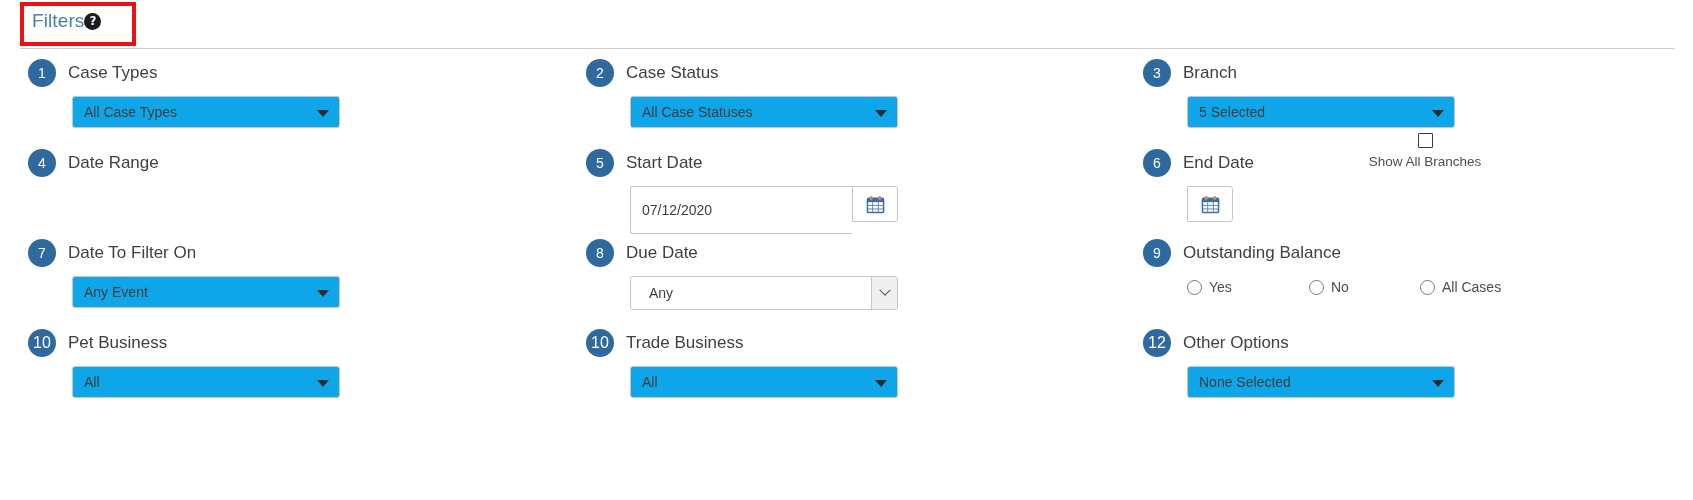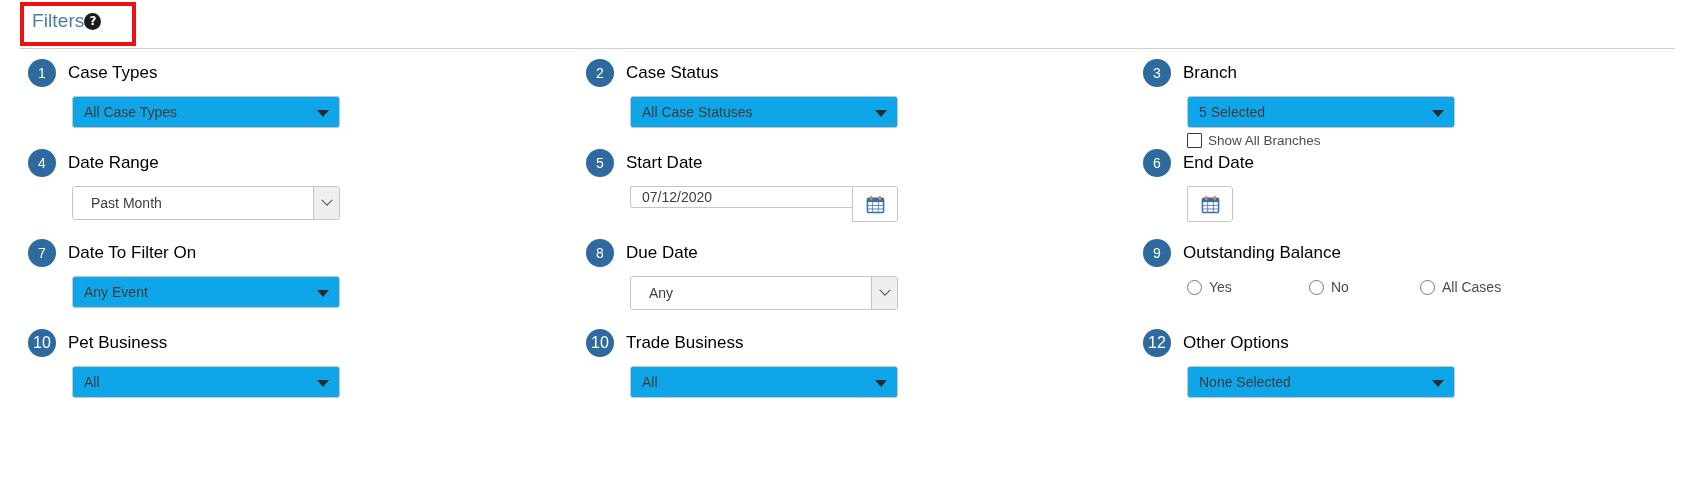--- a/index.html
+++ b/index.html
@@ -96,21 +96,21 @@
     background: #2E6A9E;
     color: #ffffff;
     font-size: 14px;
     line-height: 28px;
     text-align: center;
     font-family: "Liberation Sans", sans-serif;
   }
   .badge.wide { font-size: 16px; }
   .filter-label {
     font-size: 17px;
-    color: #000000;
+    color: #404040;
     font-weight: 400;
     white-space: nowrap;
   }
 
   .control-wrap {
     margin-top: 8px;
     margin-left: 44px;
     display: flex;
     align-items: flex-start;
   }
@@ -181,21 +181,21 @@
     transform: rotate(45deg) translate(-2px,-2px);
   }
 
   
   .datefield {
     display: flex;
     align-items: stretch;
   }
   .date-input {
     width: 222px;
-    height: 22px;
+    height: 48px;
     border: 1px solid #c6c6c6;
     border-right: none;
     border-radius: 3px 0 0 3px;
     background: #ffffff;
     display: flex;
     align-items: center;
     padding-left: 11px;
     font-size: 14px;
     color: #3d3d3d;
   }
@@ -212,20 +212,21 @@
   }
 
   
   .checkrow {
     margin-top: 5px;
     margin-left: 44px;
     display: flex;
     align-items: center;
     gap: 6px;
     cursor: pointer;
+    flex-direction: column;
   }
   .checkbox {
     width: 15px; height: 15px;
     border: 1.5px solid #3a3a3a;
     background: #ffffff;
     border-radius: 1px;
   }
   .checkrow-label {
     font-size: 13.5px;
     color: #4d4d4d;
@@ -320,28 +321,20 @@
       </div>
 
     </div>
 
     <div class="row">
 
       <div class="cell col1">
         <div class="label-line">
           <span class="badge">4</span>
           <span class="filter-label">Date Range</span>
-        </div>
-        <div class="control-wrap">
-          <div class="nselect">
-            <span class="nselect-value">Past Month</span>
-            <span class="nselect-btn">
-                <span class="chev"></span>
-              </span>
-          </div>
         </div>
       </div>
 
       <div class="cell col2">
         <div class="label-line">
           <span class="badge">5</span>
           <span class="filter-label">Start Date</span>
         </div>
         <div class="control-wrap">
           <div class="datefield">

